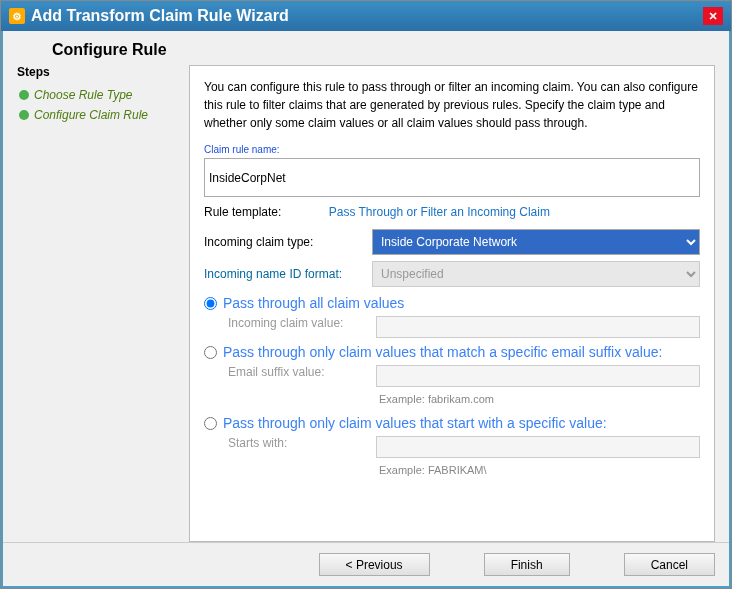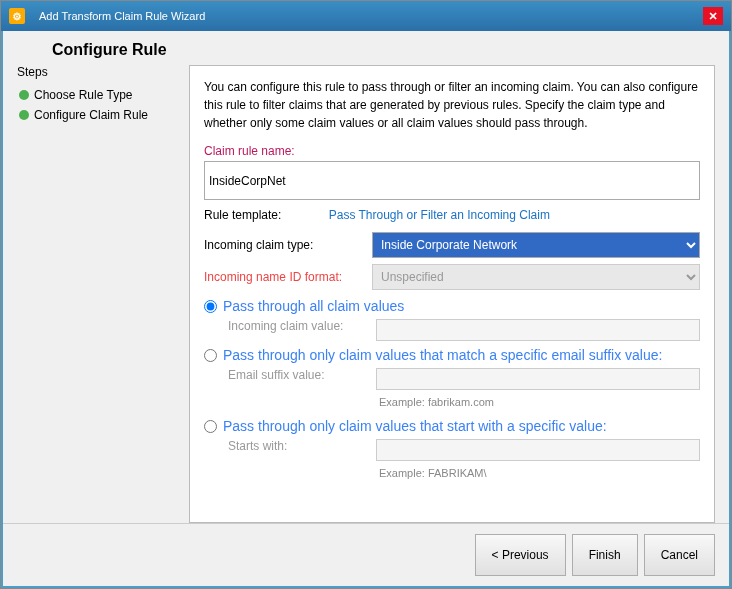--- a/index.html
+++ b/index.html
@@ -33,23 +33,22 @@
     .title-bar-icon {
       width: 16px;
       height: 16px;
       background: #ffaa00;
       border-radius: 2px;
       display: flex; align-items: center; justify-content: center;
       font-size: 10px; color: white; font-weight: bold;
     }
 
     .title-text {
-      font-size: 11px;
-      font-weight: normal;
-      margin-left: 8px;
+      font-size: 16px;
+      font-weight: bold;
     }
 
     .title-close {
       background: #e81123;
       color: white;
       border: none;
       width: 20px;
       height: 18px;
       font-size: 11px;
       cursor: pointer;
@@ -80,21 +79,21 @@
       padding: 0 14px 0 14px;
       gap: 12px;
     }
 
     .sidebar {
       width: 160px;
       flex-shrink: 0;
     }
 
     .sidebar-steps-label {
-      font-weight: normal;
+      font-weight: bold;
       font-size: 12px;
       margin-bottom: 6px;
       color: #000;
     }
 
     .sidebar-item {
       display: flex;
       align-items: center;
       gap: 5px;
       padding: 3px 2px;
@@ -104,41 +103,42 @@
 
     .sidebar-item .dot {
       width: 10px;
       height: 10px;
       border-radius: 50%;
       background: #4caf50;
       flex-shrink: 0;
     }
 
     .sidebar-item-label {
-      color: #000000;
+      color: #4d7c0f;
+      font-style: italic;
     }
 
     .content-panel {
       flex: 1;
       background: white;
       border: 1px solid #bbb;
       padding: 12px 14px;
       overflow-y: auto;
     }
 
     .description-text {
       font-size: 12px;
       color: #000;
       line-height: 1.5;
       margin-bottom: 12px;
     }
 
     .field-label {
-      font-size: 12px;
-      color: #be185d;
+      font-size: 10px;
+      color: #1d4ed8;
       margin-bottom: 3px;
     }
 
     .text-input {
       width: 100%;
       height: 39px;
       border: 1px solid #aaa;
       padding: 2px 4px;
       font-size: 12px;
       background: white;
@@ -166,21 +166,21 @@
     }
 
     .form-row-label {
       width: 160px;
       font-size: 12px;
       color: #000;
       flex-shrink: 0;
     }
 
     .form-row-label.disabled {
-      color: #ef4444;
+      color: #0369a1;
     }
 
     .select-box {
       flex: 1;
       height: 26px;
       border: 1px solid #aaa;
       font-size: 12px;
       background: white;
       padding: 1px 4px;
       outline: none;
@@ -248,27 +248,28 @@
     .bottom-bar {
       display: flex;
       justify-content: flex-end;
       align-items: center;
       padding: 10px 14px;
       gap: 6px;
       border-top: 1px solid #ccc;
     }
 
     .btn {
-      height: 42px;
-      padding: 0 16px;
+      height: 23px;
+      padding: 0 26px;
       font-size: 12px;
       border: 1px solid #adadad;
       background: linear-gradient(to bottom, #f8f8f8, #e0e0e0);
       cursor: pointer;
       color: #000;
+      margin-left: 48px;
     }
   </style>
 </head>
 <body>
 
 <div class="window">
 
   <div class="title-bar">
     <div class="title-bar-left">
       <div class="title-bar-icon">⚙</div>

